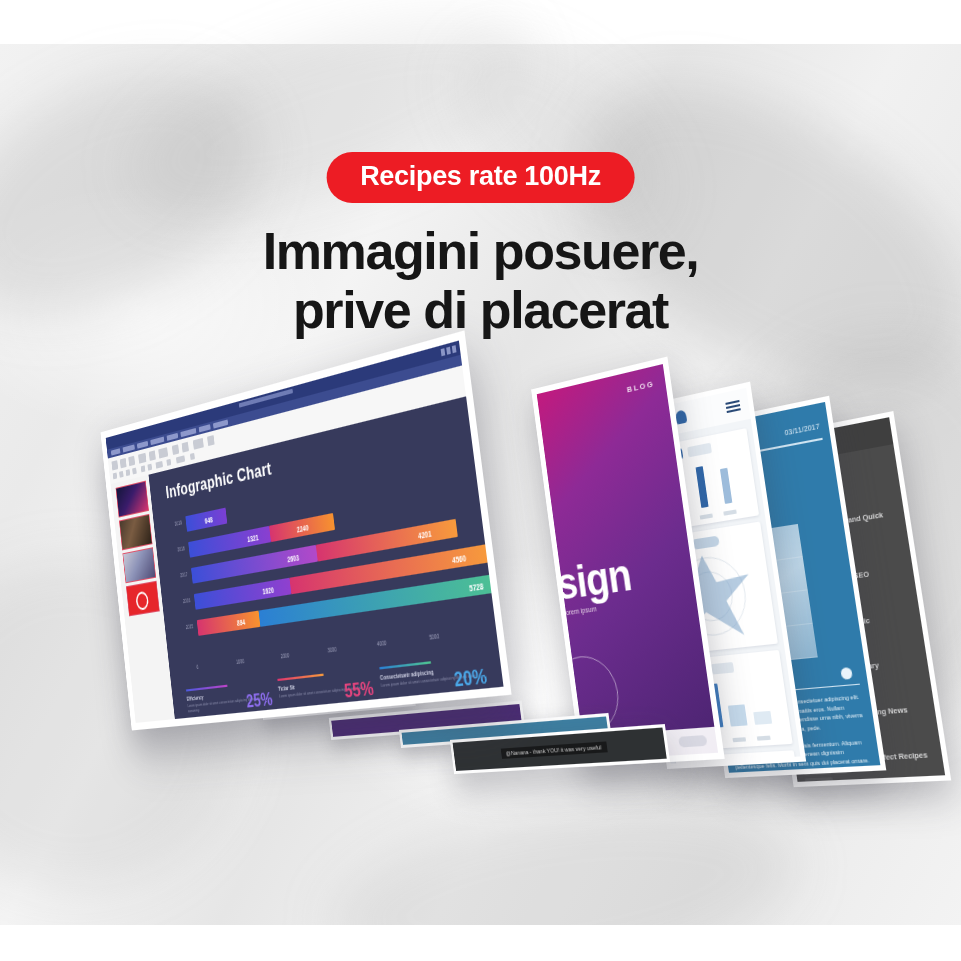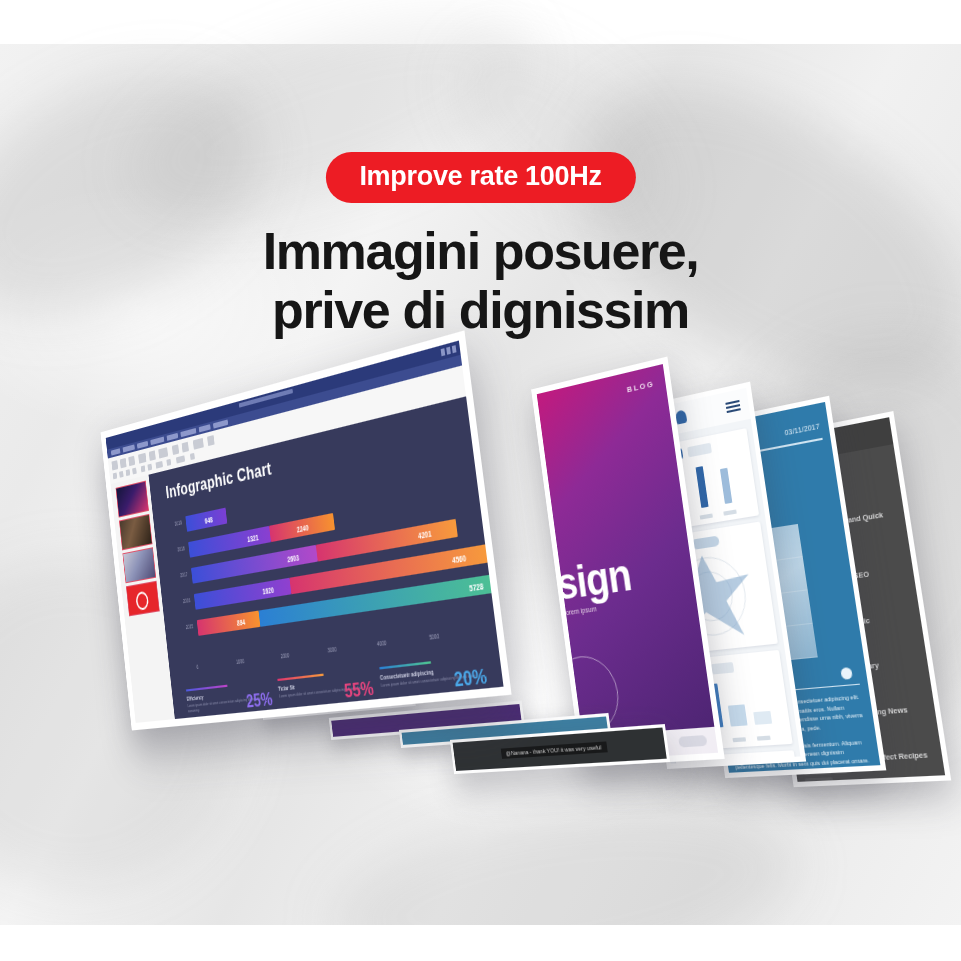--- a/index.html
+++ b/index.html
@@ -191,24 +191,24 @@
   <div class="wall"></div>
   <div class="leaf l1"></div>
   <div class="leaf l2"></div>
   <div class="leaf l3"></div>
   <div class="leaf l4"></div>
   <div class="leaf l5"></div>
   <div class="leaf l6"></div>
   <div class="leaf l7"></div>
   <div class="wall-bottom"></div>
 
-  <div class="badge">Improve rate 100Hz</div>
+  <div class="badge">Recipes rate 100Hz</div>
   <div class="headline">
     <span>Immagini posuere,</span>
-    <span class="l2">prive di dignissim</span>
+    <span class="l2">prive di placerat</span>
   </div>
 
   <div class="stack">
 
     <div class="screen s6">
       <div class="inner">
         <div class="s6-top">
           <span class="s6-ico a"></span>
           <span class="s6-dot"></span>
           <span class="s6-ico b"></span>

